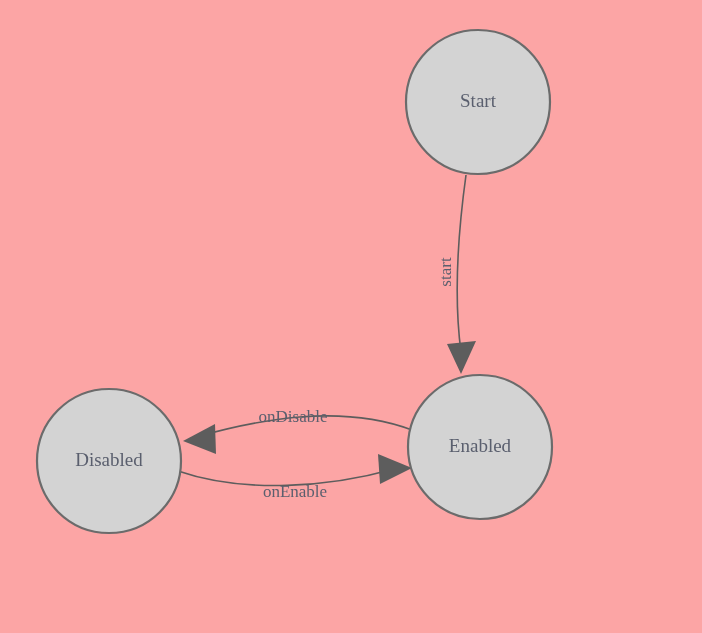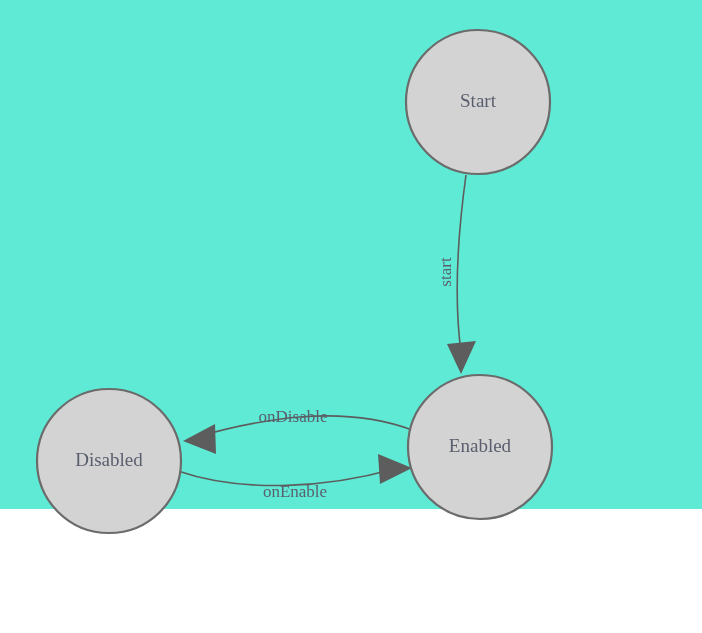--- a/index.html
+++ b/index.html
@@ -10,22 +10,22 @@
   }
   body {
     width: 702px;
     height: 633px;
     font-family: "Liberation Serif", "DejaVu Serif", serif;
     overflow: hidden;
   }
   #diagram-root {
     position: relative;
     width: 702px;
-    height: 509px;
-    background: #5eead4;
+    height: 633px;
+    background: #fca5a5;
   }
   #diagram-svg {
     position: absolute;
     top: 0;
     left: 0;
     width: 702px;
     height: 633px;
     display: block;
   }
   .node-circle {

